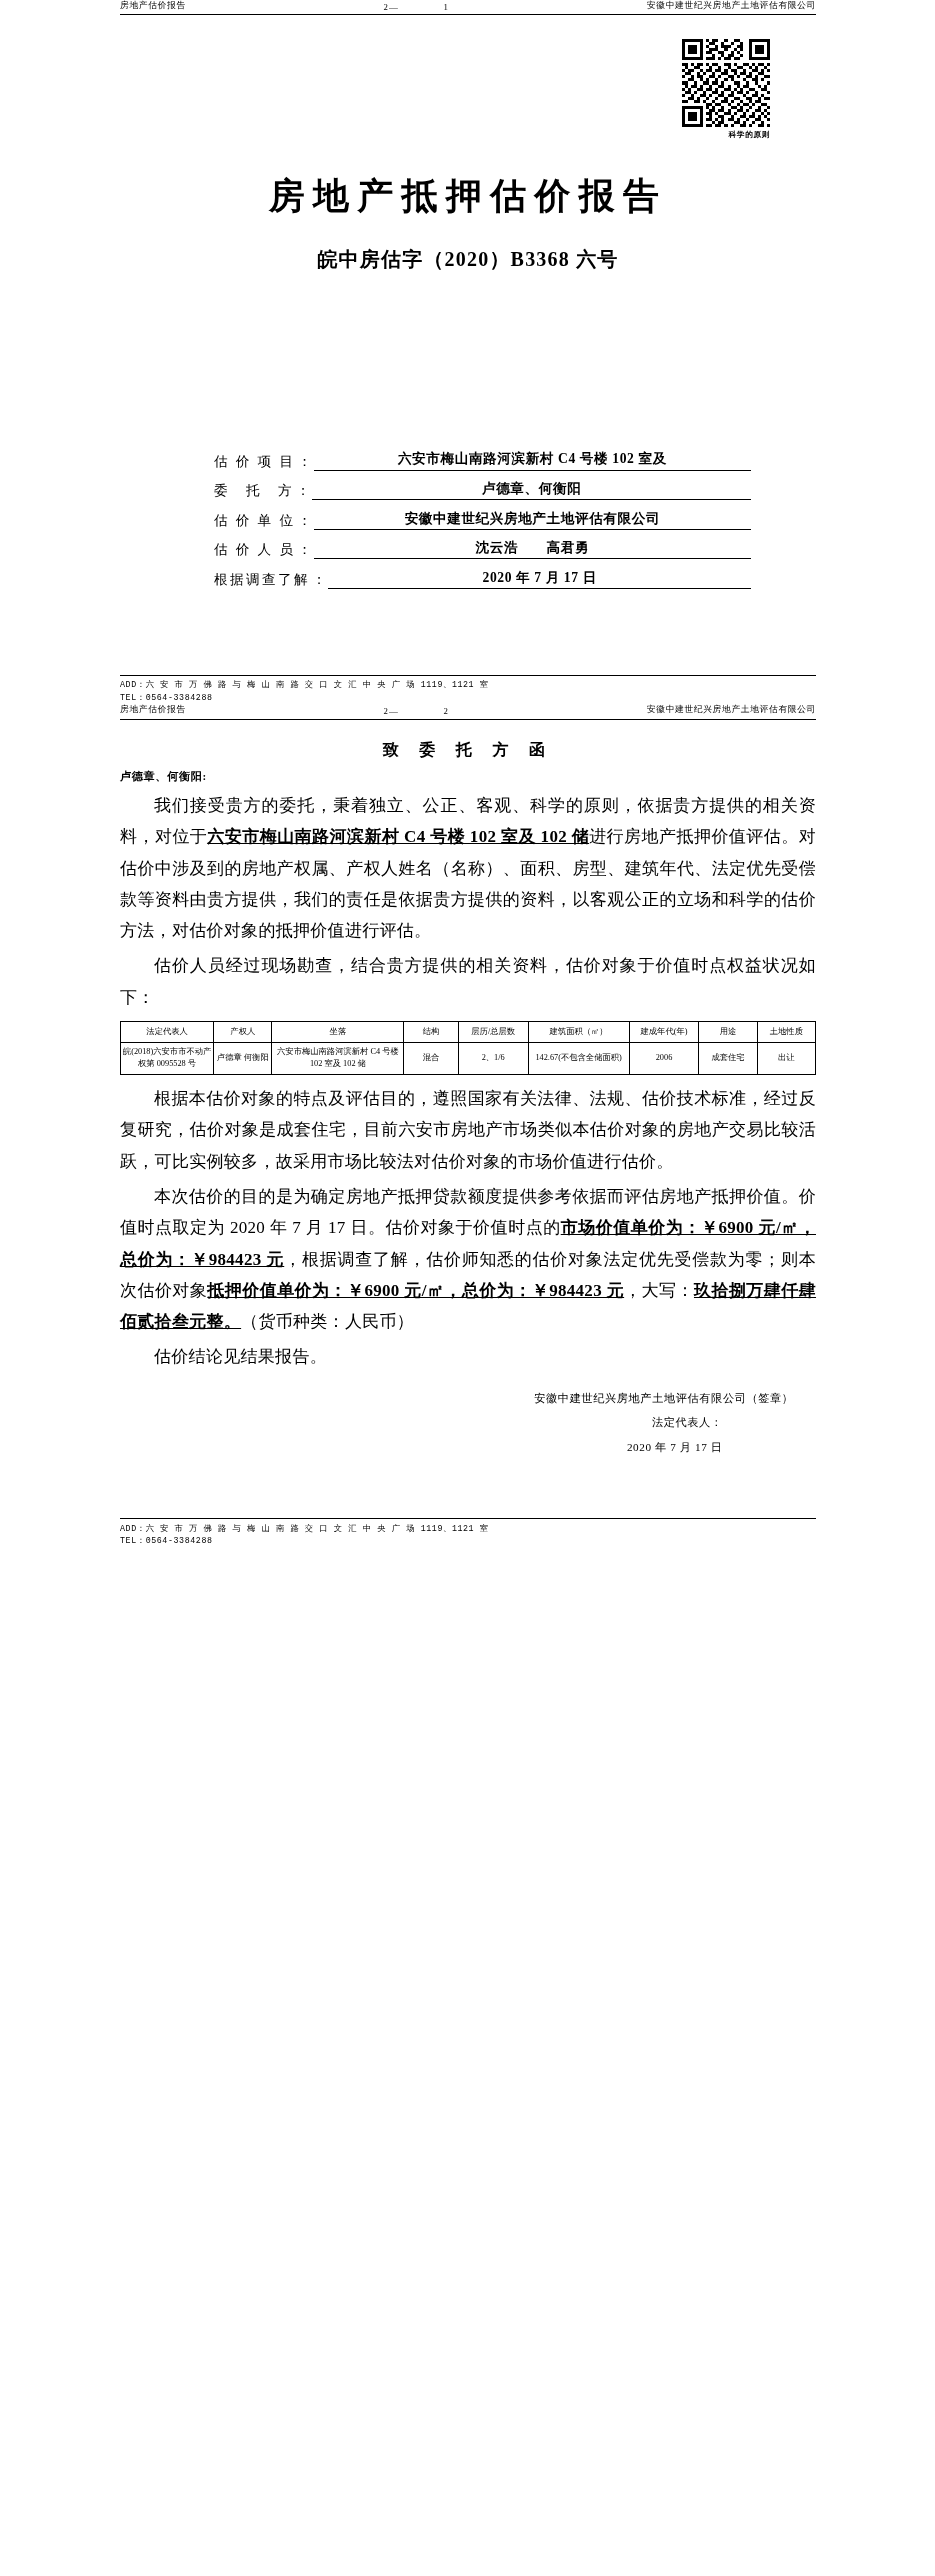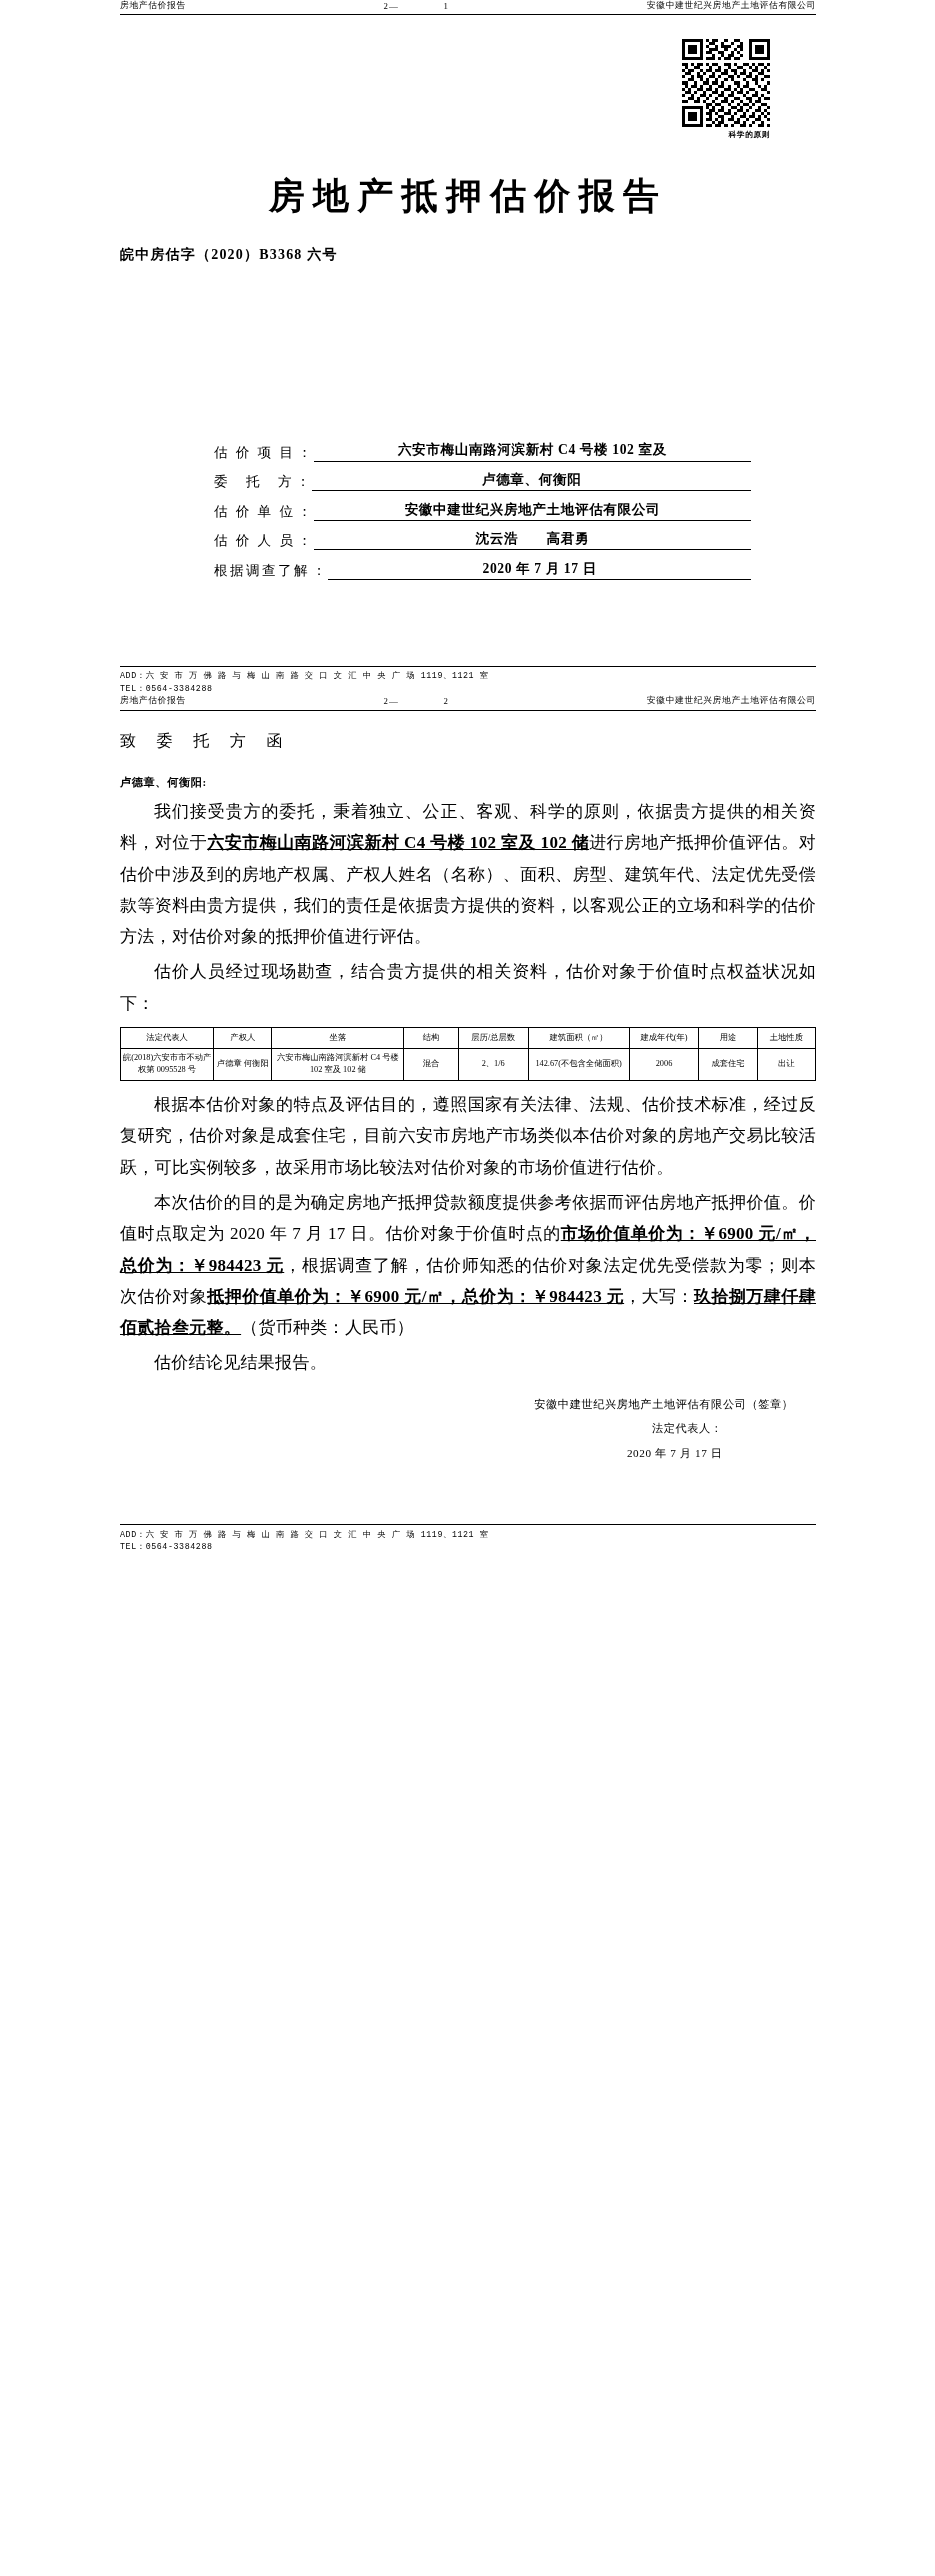--- a/index.html
+++ b/index.html
@@ -18,21 +18,21 @@
   }
   .sheet {
     width: 696px;
     margin: 0 auto;
     position: relative;
   }
 
   
   .runhead {
     display: flex;
-    align-items: center;
+    align-items: flex-end;
     justify-content: space-between;
     border-bottom: 1.2px solid #000;
     padding-bottom: 2.4px;
     font-size: 8.8px;
     letter-spacing: 0.6px;
   }
   .runhead .rh-left { flex: 0 0 auto; }
   .runhead .rh-mid {
     flex: 1 1 auto;
     text-align: center;
@@ -65,21 +65,22 @@
   
   .doc-title {
     text-align: center;
     font-size: 36px;
     font-weight: bold;
     letter-spacing: 8.3px;
     margin-top: 32px;
     font-family: "Liberation Serif", serif;
   }
   .doc-subtitle {
-    font-size: 14px;
+    text-align: center;
+    font-size: 20px;
     font-weight: bold;
     margin-top: 25px;
     letter-spacing: 1.2px;
   }
 
   
   .cover-fields {
     margin-top: 177px;
     padding-left: 94px;
     padding-right: 65px;
@@ -124,25 +125,26 @@
     border-top: 1.2px solid #000;
     padding-top: 3.5px;
     font-family: "Liberation Mono", monospace;
     font-size: 8.3px;
     line-height: 1.5;
     letter-spacing: 0.6px;
   }
 
   
   .p2-title {
+    text-align: center;
     font-size: 16px;
-    font-weight: normal;
+    font-weight: bold;
     letter-spacing: 8.3px;
     margin-top: 20px;
-    margin-bottom: 23px;
+    margin-bottom: 8px;
   }
   .salutation {
     font-size: 11.2px;
     font-weight: bold;
     margin: 0 0 5.9px 0;
     letter-spacing: 0.6px;
   }
   .body-p {
     font-size: 17px;
     line-height: 1.85;

